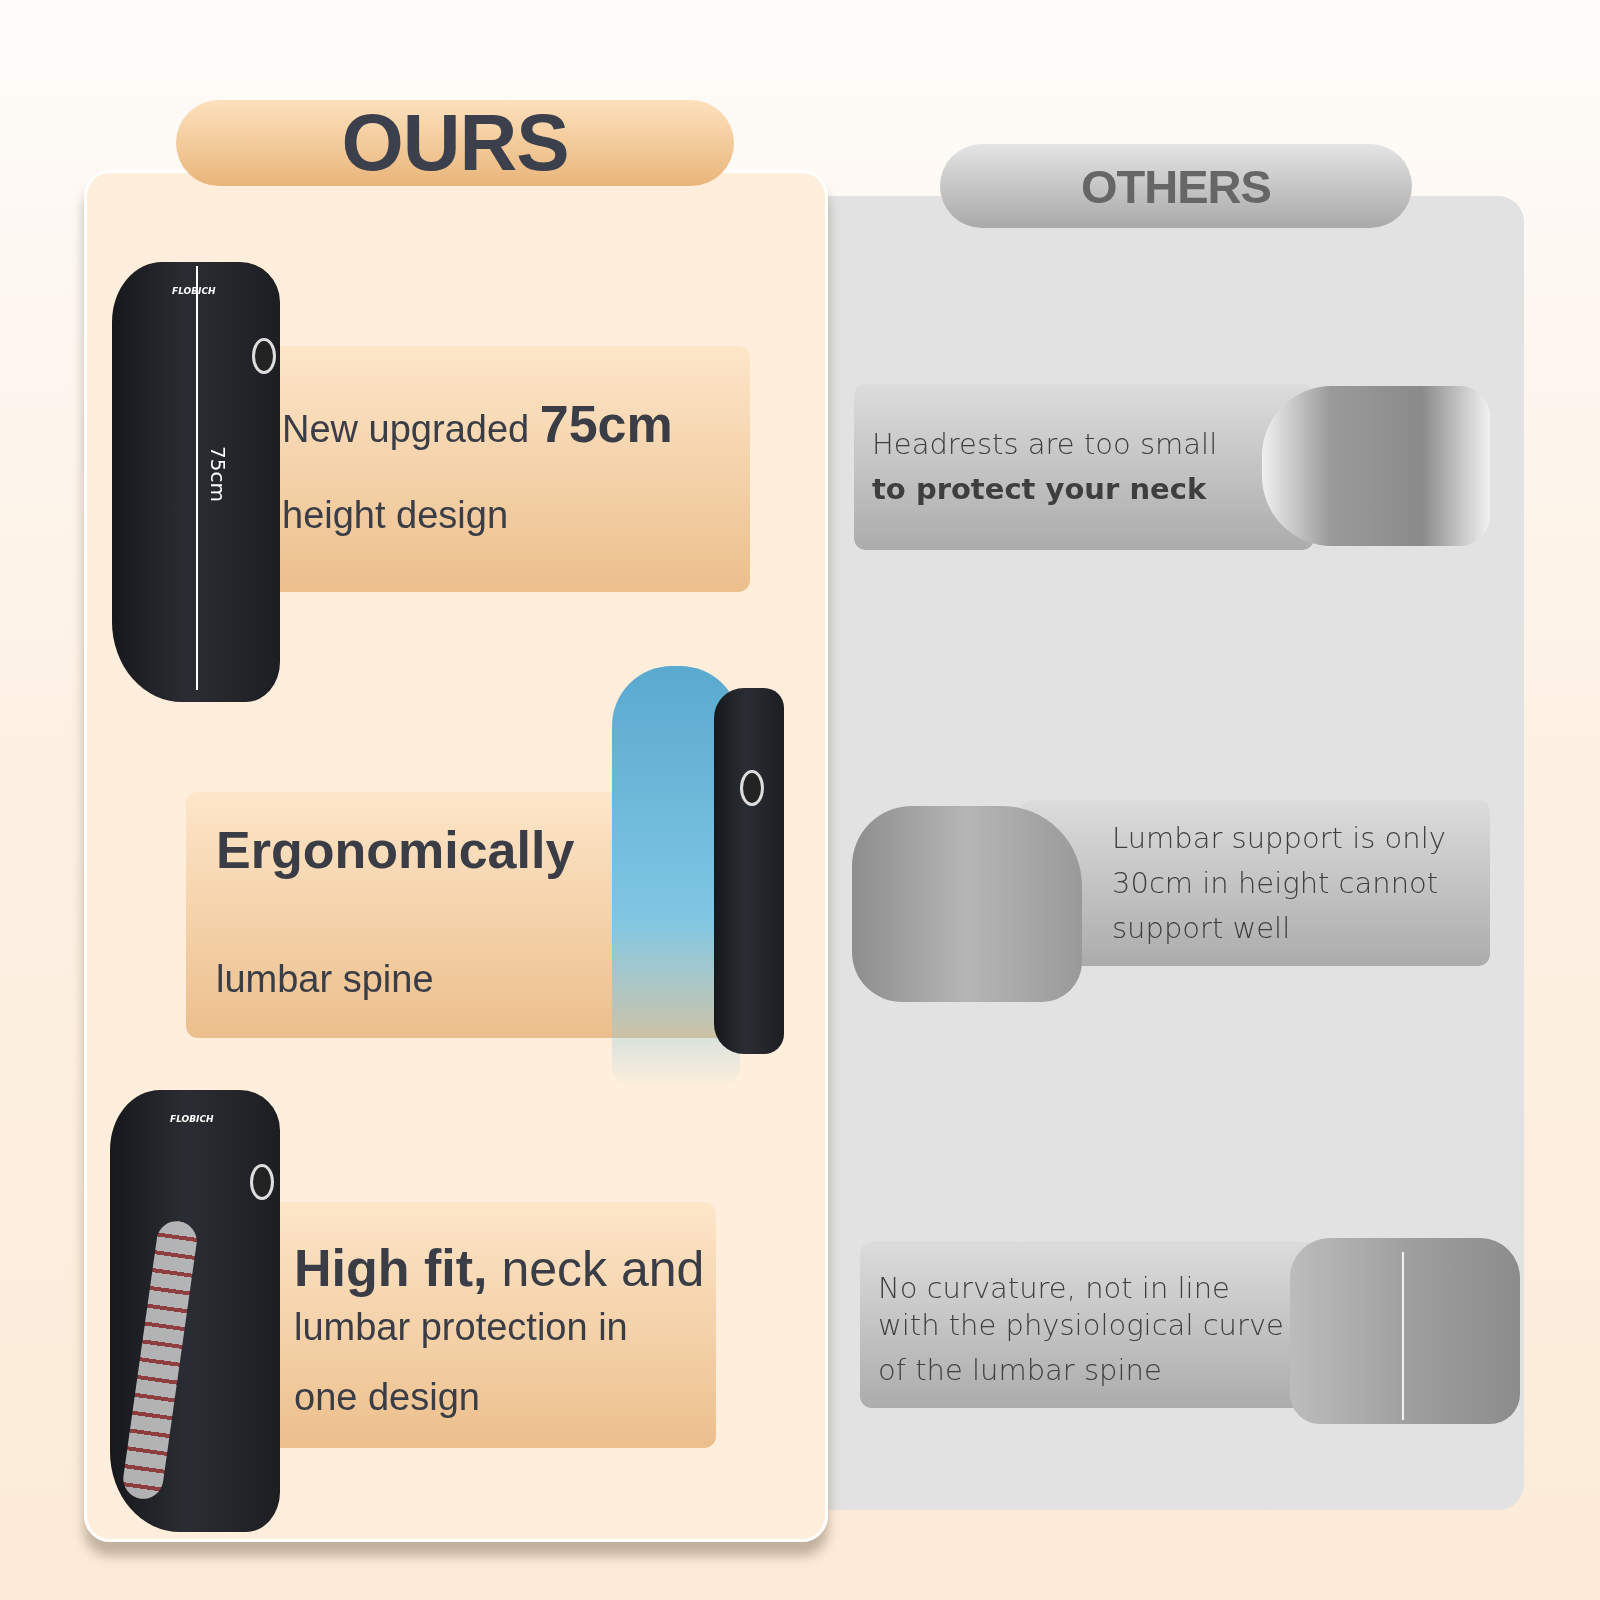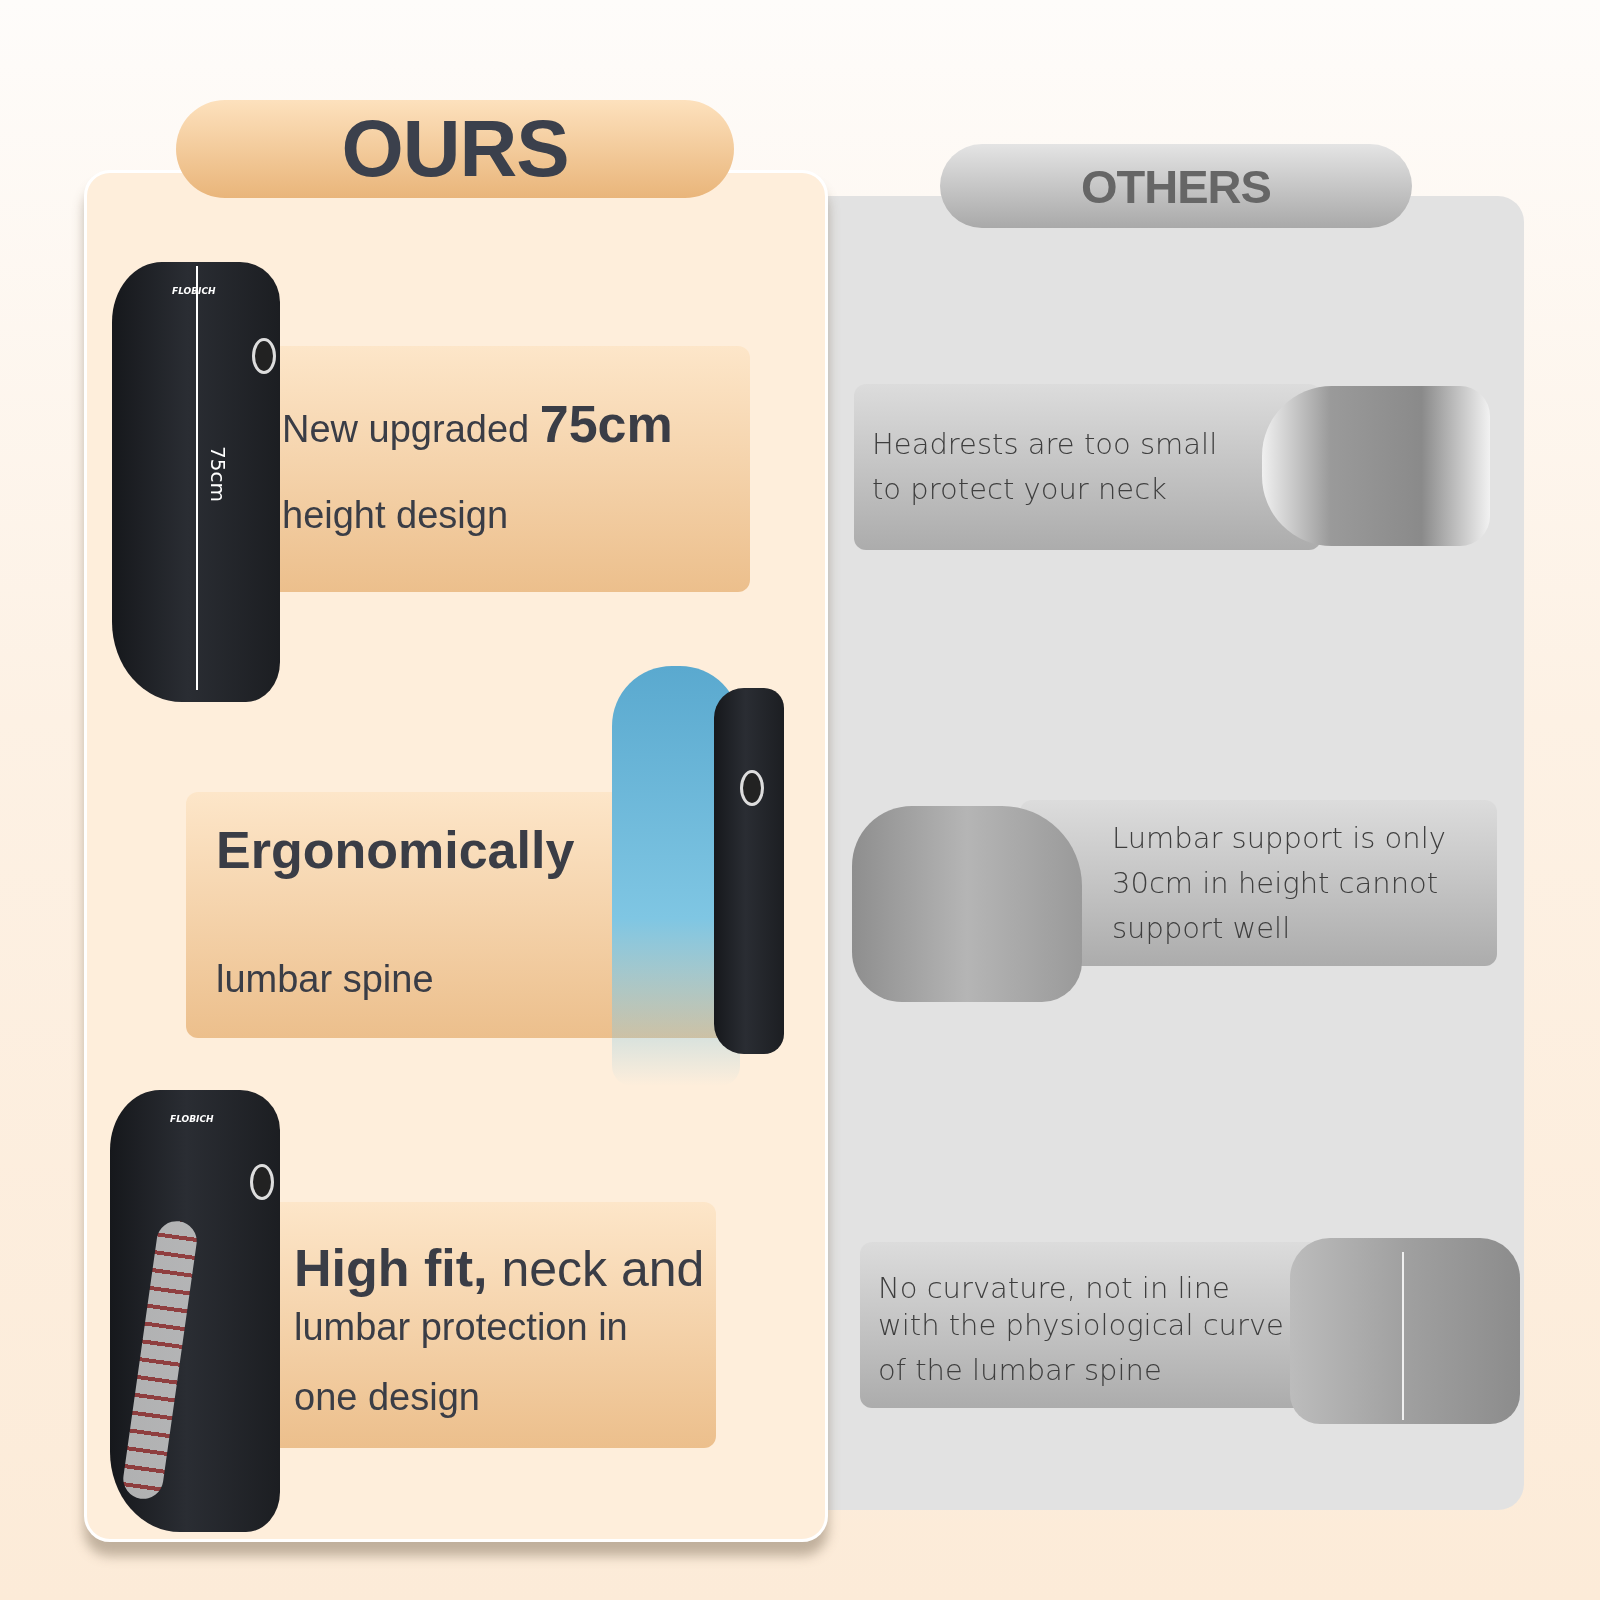--- a/index.html
+++ b/index.html
@@ -5,31 +5,31 @@
   html,body{margin:0;padding:0;}
   body{width:1600px;height:1600px;position:relative;overflow:hidden;
     background:linear-gradient(180deg,#fefcfa 0%,#fdf1e4 45%,#fcebd8 100%);
     font-family:"DejaVu Sans","Liberation Sans",sans-serif;color:#3a3d46;}
   .abs{position:absolute;}
   
   .ours-panel{left:84px;top:170px;width:738px;height:1366px;background:#feeedb;
     border-radius:26px;border:3px solid #ffffff;box-shadow:0 14px 12px rgba(120,105,85,.45);}
   .others-panel{left:822px;top:196px;width:702px;height:1314px;background:#e2e2e2;
     border-radius:0 26px 26px 0;}
-  .ours-tab{left:176px;top:100px;width:558px;height:98px;border-radius:49px;
+  .ours-tab{left:176px;top:100px;width:558px;height:86px;border-radius:49px;
     background:linear-gradient(180deg,#fde1bd 0%,#e9b57a 100%);
     display:flex;align-items:center;justify-content:center;}
   .ours-tab span{font-family:"Liberation Sans",sans-serif;font-size:80px;font-weight:700;color:#3b404c;letter-spacing:-1px;}
   .others-tab{left:940px;top:144px;width:472px;height:84px;border-radius:42px;
     background:linear-gradient(180deg,#e4e4e4 0%,#a9a9a9 100%);
     display:flex;align-items:center;justify-content:center;}
   .others-tab span{font-family:"Liberation Sans",sans-serif;font-size:47px;font-weight:700;color:#666;letter-spacing:-1px;}
   
   .fbox{background:linear-gradient(180deg,#fde6c9 0%,#ecbf8c 100%);border-radius:12px;}
-  .gbox{background:linear-gradient(180deg,#dcdcdc 0%,#acacac 100%);border-radius:12px;padding-left:7px;}
+  .gbox{background:linear-gradient(180deg,#dcdcdc 0%,#acacac 100%);border-radius:12px;}
   .t{font-family:Liberation Sans, sans-serif;color:#3a3d46;}
   .gt{font-family:"DejaVu Sans",sans-serif;color:#3e3e3e;font-size:29px;line-height:45px;font-weight:300;}
   
   .cushion{background:linear-gradient(90deg,#16181c 0%,#2a2d33 45%,#1c1e22 100%);}
   .badge{width:18px;height:30px;border-radius:50%;border:3px solid #ddd;background:#222;}
 </style>
 </head>
 <body>
 
 <div class="abs others-panel"></div>
@@ -75,21 +75,21 @@
 </div>
 
 <div class="abs cushion" style="left:110px;top:1090px;width:170px;height:442px;border-radius:50px 40px 34px 70px / 60px 40px 40px 80px;">
   <div class="abs" style="left:60px;top:24px;color:#fff;font-size:9px;font-weight:700;font-style:italic;">FLOBICH</div>
   <div class="abs" style="left:30px;top:130px;width:40px;height:280px;border-radius:20px;background:repeating-linear-gradient(180deg,#d6d6d6 0 14px,#a44 14px 18px);opacity:.8;transform:rotate(8deg);"></div>
   <div class="abs badge" style="left:140px;top:74px;"></div>
 </div>
 
 <div class="abs gbox" style="left:854px;top:384px;width:460px;height:166px;">
   <div class="abs gt" style="left:18px;top:38px;">Headrests are too small</div>
-  <div class="abs gt" style="left:18px;top:83px;">to protect your neck</div>
+  <div class="abs gt" style="left:18px;top:83px;font-weight:bold;">to protect your neck</div>
 </div>
 <div class="abs" style="left:1262px;top:386px;width:228px;height:160px;border-radius:70px 30px 30px 70px;background:linear-gradient(90deg,#f0f0f0 0%,#9a9a9a 30%,#8a8a8a 70%,#f2f2f2 100%);"></div>
 
 <div class="abs gbox" style="left:1020px;top:800px;width:470px;height:166px;">
   <div class="abs gt" style="left:92px;top:16px;">Lumbar support is only</div>
   <div class="abs gt" style="left:92px;top:61px;">30cm in height cannot</div>
   <div class="abs gt" style="left:92px;top:106px;">support well</div>
 </div>
 <div class="abs" style="left:852px;top:806px;width:230px;height:196px;border-radius:60px 80px 40px 50px;background:linear-gradient(90deg,#8e8e8e 0%,#b5b5b5 50%,#9a9a9a 100%);"></div>
 

